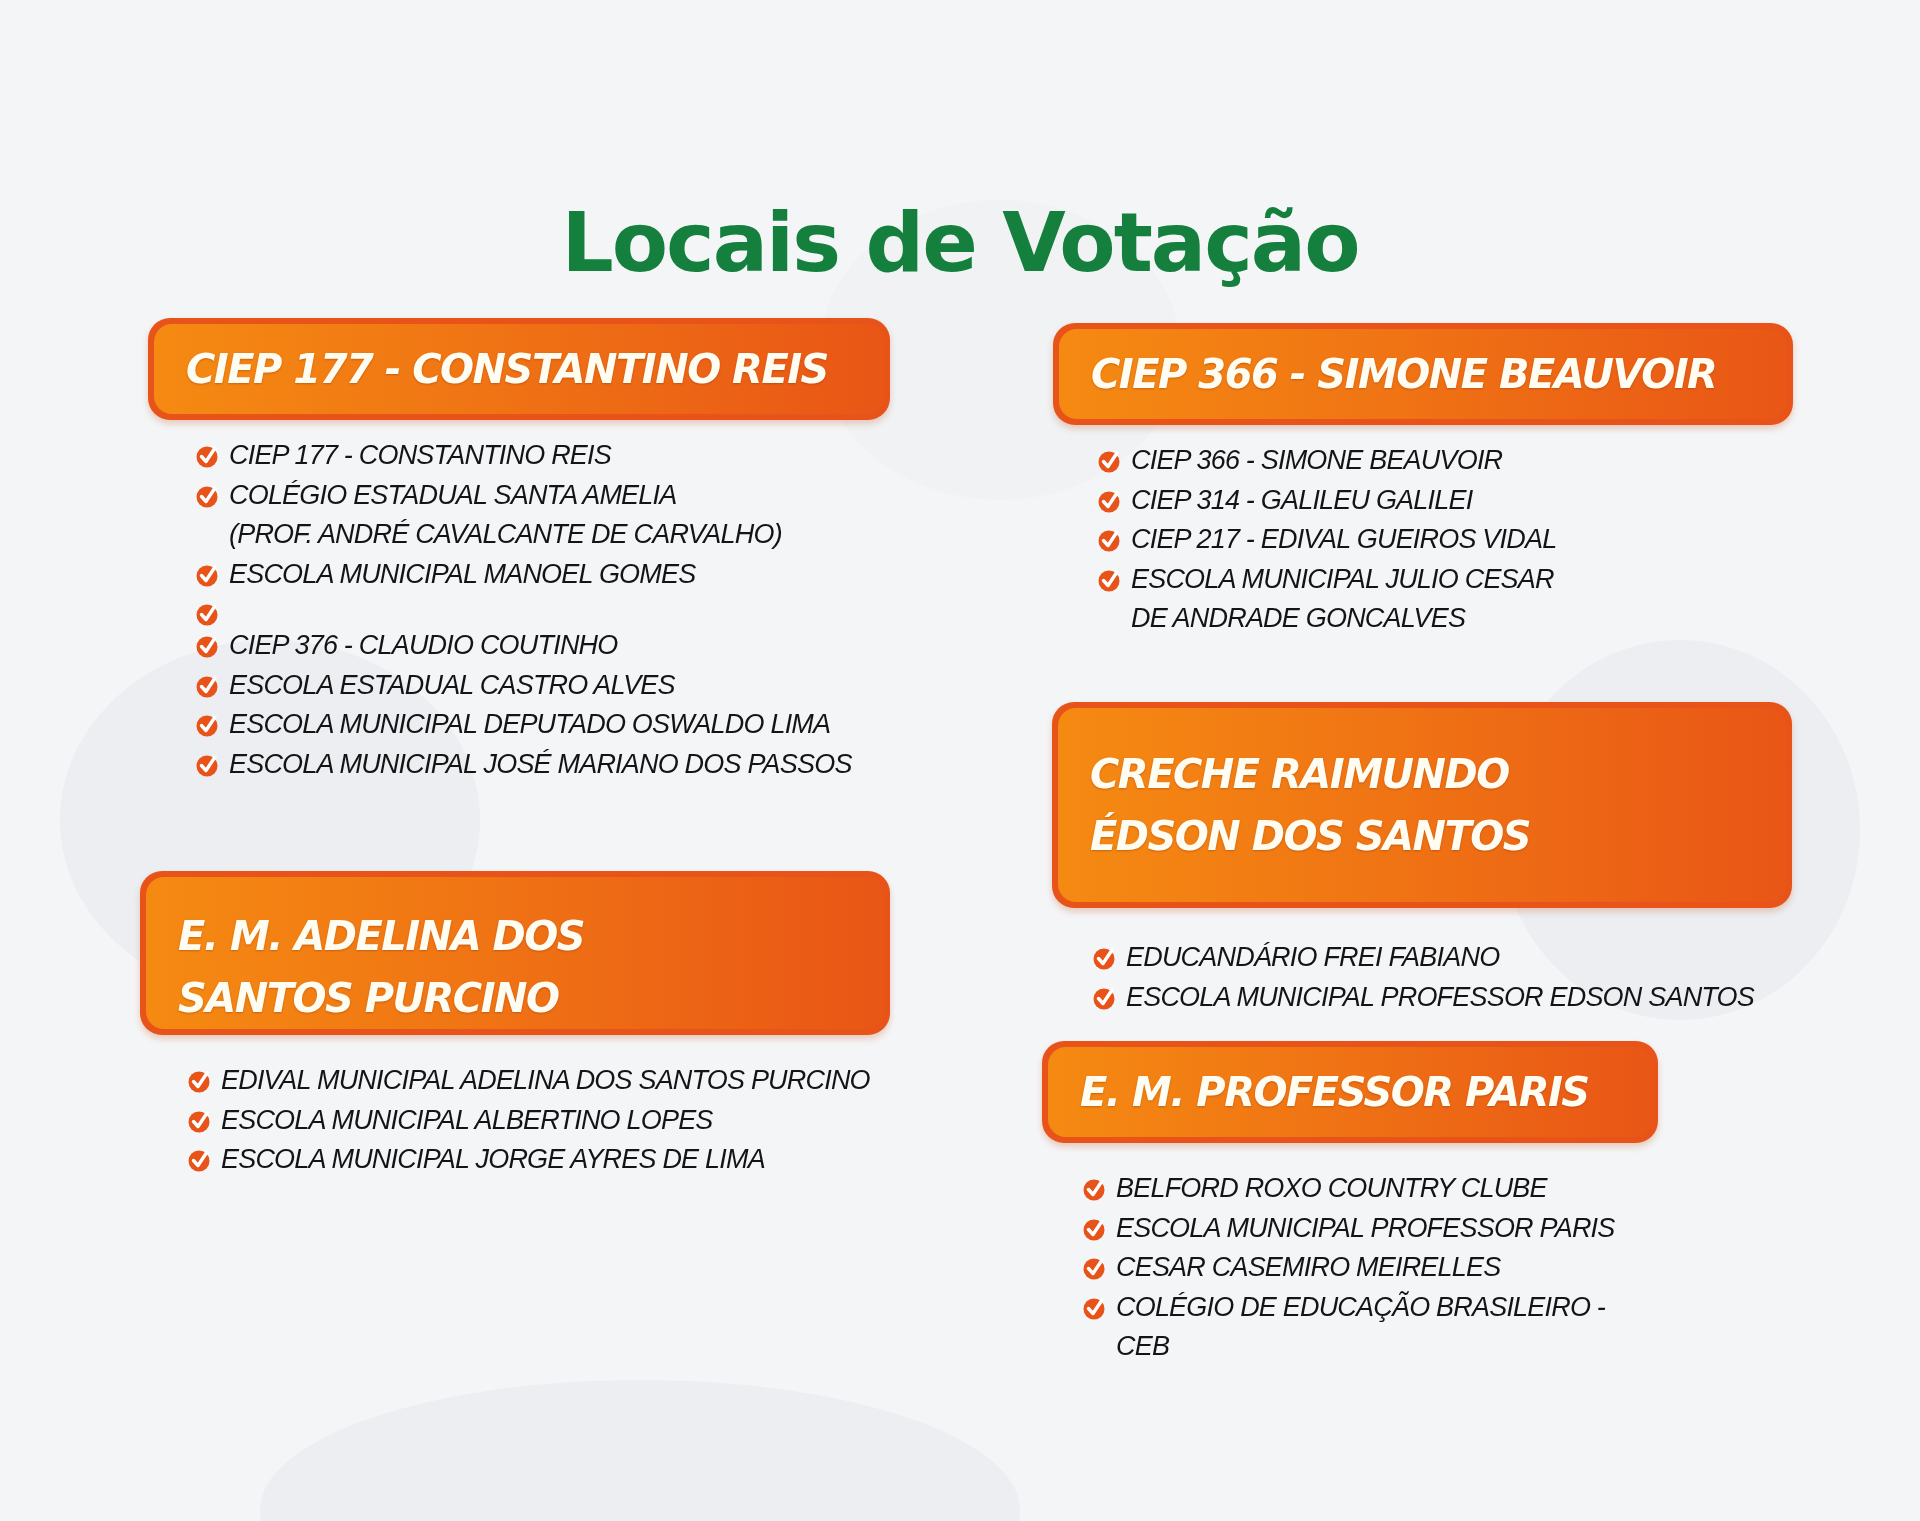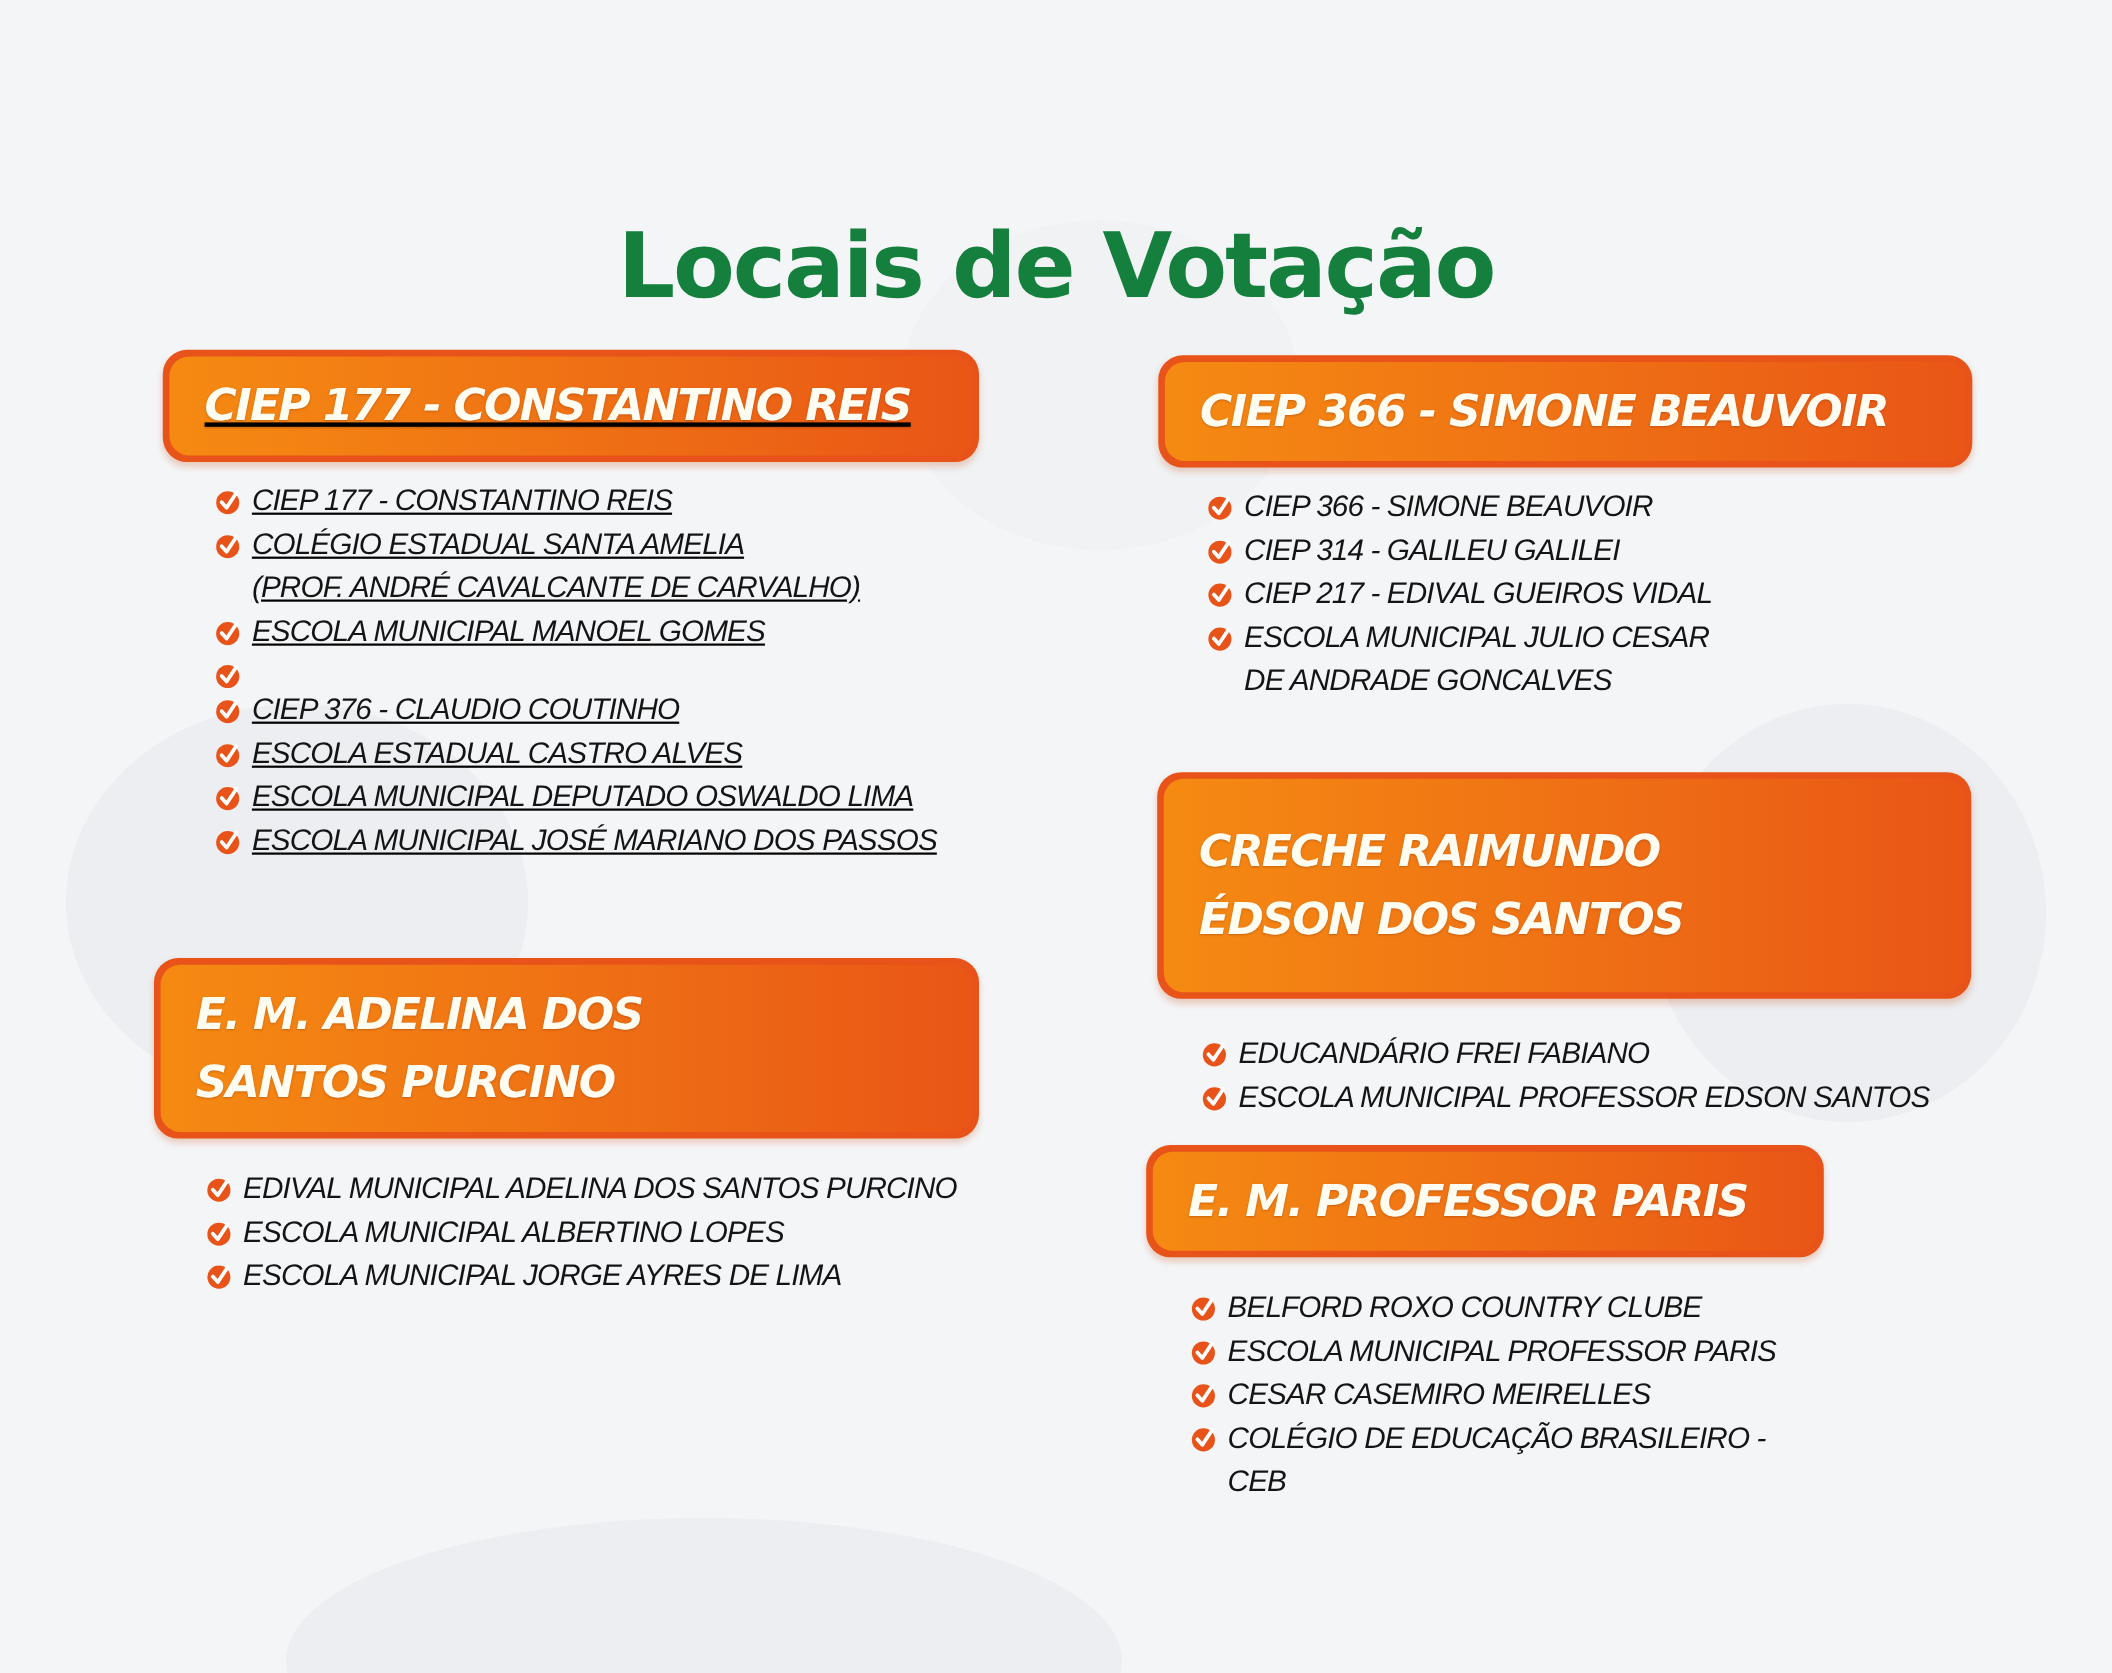--- a/index.html
+++ b/index.html
@@ -70,21 +70,21 @@
 
 <div class="bg-watermark">
   <div class="wm-blob" style="left:60px;top:640px;width:420px;height:360px;"></div>
   <div class="wm-blob" style="left:1500px;top:640px;width:360px;height:380px;"></div>
   <div class="wm-blob" style="left:260px;top:1380px;width:760px;height:260px;"></div>
   <div class="wm-blob" style="left:820px;top:200px;width:360px;height:300px;opacity:0.5"></div>
 </div>
 
 <h1 class="title">Locais de Votação</h1>
 
-<div class="section" style="left:148px;top:318px;width:742px;text-decoration:underline;">
+<div class="section" style="left:148px;top:318px;width:742px;">
   <div class="banner">
     <div class="banner-inner" style="height:90px;">
       <span class="banner-text">CIEP 177 - CONSTANTINO REIS</span>
     </div>
   </div>
   <ul class="list" style="margin:16px 0 0 47px;">
     <li class="item">
         <svg class="check">
           <use href="#chk"></use>
         </svg>
@@ -130,21 +130,21 @@
         <svg class="check">
           <use href="#chk"></use>
         </svg>
         <span class="item-text">ESCOLA MUNICIPAL JOSÉ MARIANO DOS PASSOS</span>
       </li>
   </ul>
 </div>
 
 <div class="section" style="left:140px;top:871px;width:750px;">
   <div class="banner">
-    <div class="banner-inner" style="height:152px;">
+    <div class="banner-inner" style="height:152px;align-items:flex-end;">
       <span class="banner-text">E. M. ADELINA DOS
 SANTOS PURCINO</span>
     </div>
   </div>
   <ul class="list" style="margin:26px 0 0 47px;">
     <li class="item">
         <svg class="check">
           <use href="#chk"></use>
         </svg>
         <span class="item-text">EDIVAL MUNICIPAL ADELINA DOS SANTOS PURCINO</span>

